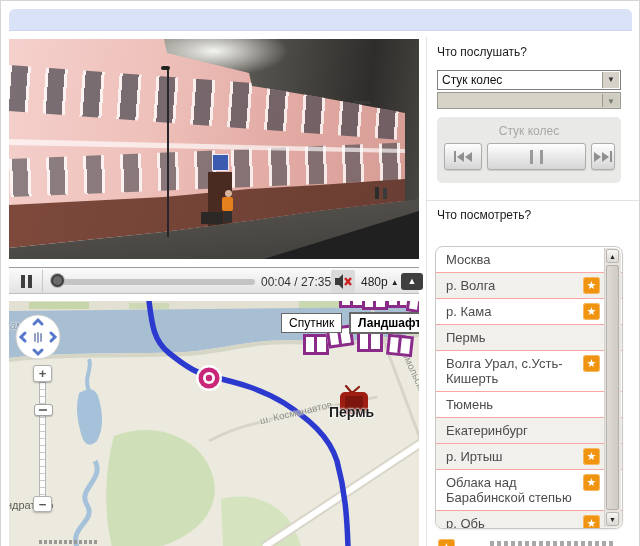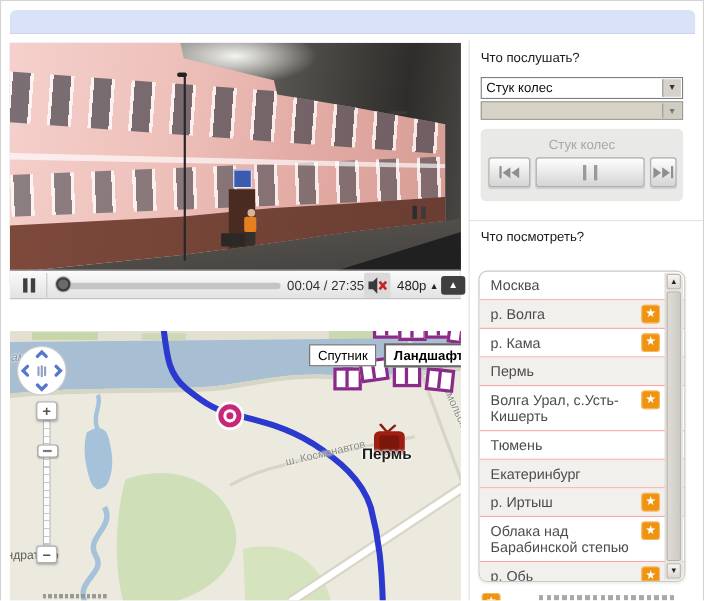--- a/index.html
+++ b/index.html
@@ -40,21 +40,21 @@
   .vbench{left:192px;top:173px;width:22px;height:12px;background:#2b2826;border-radius:1px;}
   .vhead{left:216px;top:151px;width:7px;height:7px;background:#d8b59a;border-radius:50%;}
   .vvest{left:213px;top:158px;width:11px;height:14px;background:#e6801e;border-radius:2px;}
   .vlegs{left:215px;top:172px;width:8px;height:11px;background:#30302e;}
   .vpole{left:158px;top:30px;width:2px;height:168px;background:#27272b;}
   .vlamp{left:152px;top:27px;width:9px;height:4px;background:#222;border-radius:2px;}
   .vfig1{left:366px;top:148px;width:4px;height:12px;background:#2c2c2c;}
   .vfig2{left:374px;top:149px;width:4px;height:11px;background:#3a3a3a;}
 
   
-  #vbar{left:8px;top:244px;width:410px;height:27px;background:linear-gradient(#fbfbfb,#e2e2e2);
+  #vbar{left:8px;top:266px;width:410px;height:27px;background:linear-gradient(#fbfbfb,#e2e2e2);
         border-top:1px solid #9c9c9c;border-bottom:1px solid #bdbdbd;box-sizing:border-box;}
   #vpause{left:2px;top:2px;width:31px;height:22px;border-right:1px solid #c8c8c8;cursor:pointer;}
   #vpause .bar{position:absolute;top:5px;width:4px;height:13px;background:#3f3f3f;}
   #vpause .b1{left:10px;} #vpause .b2{left:17px;}
   #vtrack{left:44px;top:11px;width:202px;height:6px;background:#c4c4c4;border-radius:4px;}
   #vplayed{left:44px;top:11px;width:10px;height:6px;background:#8d8d8d;border-radius:4px 0 0 4px;}
   #vhandle{left:42px;top:6px;width:13px;height:13px;border-radius:50%;background:#6a6a6a;
            border:2px solid #3e3e3e;box-sizing:border-box;box-shadow:0 0 0 1px #b5b5b5;}
   #vtime{left:252px;top:7px;font-size:12px;color:#333;}
   #vmute{left:322px;top:2px;width:24px;height:23px;background:#dadada;border-radius:2px;cursor:pointer;}

